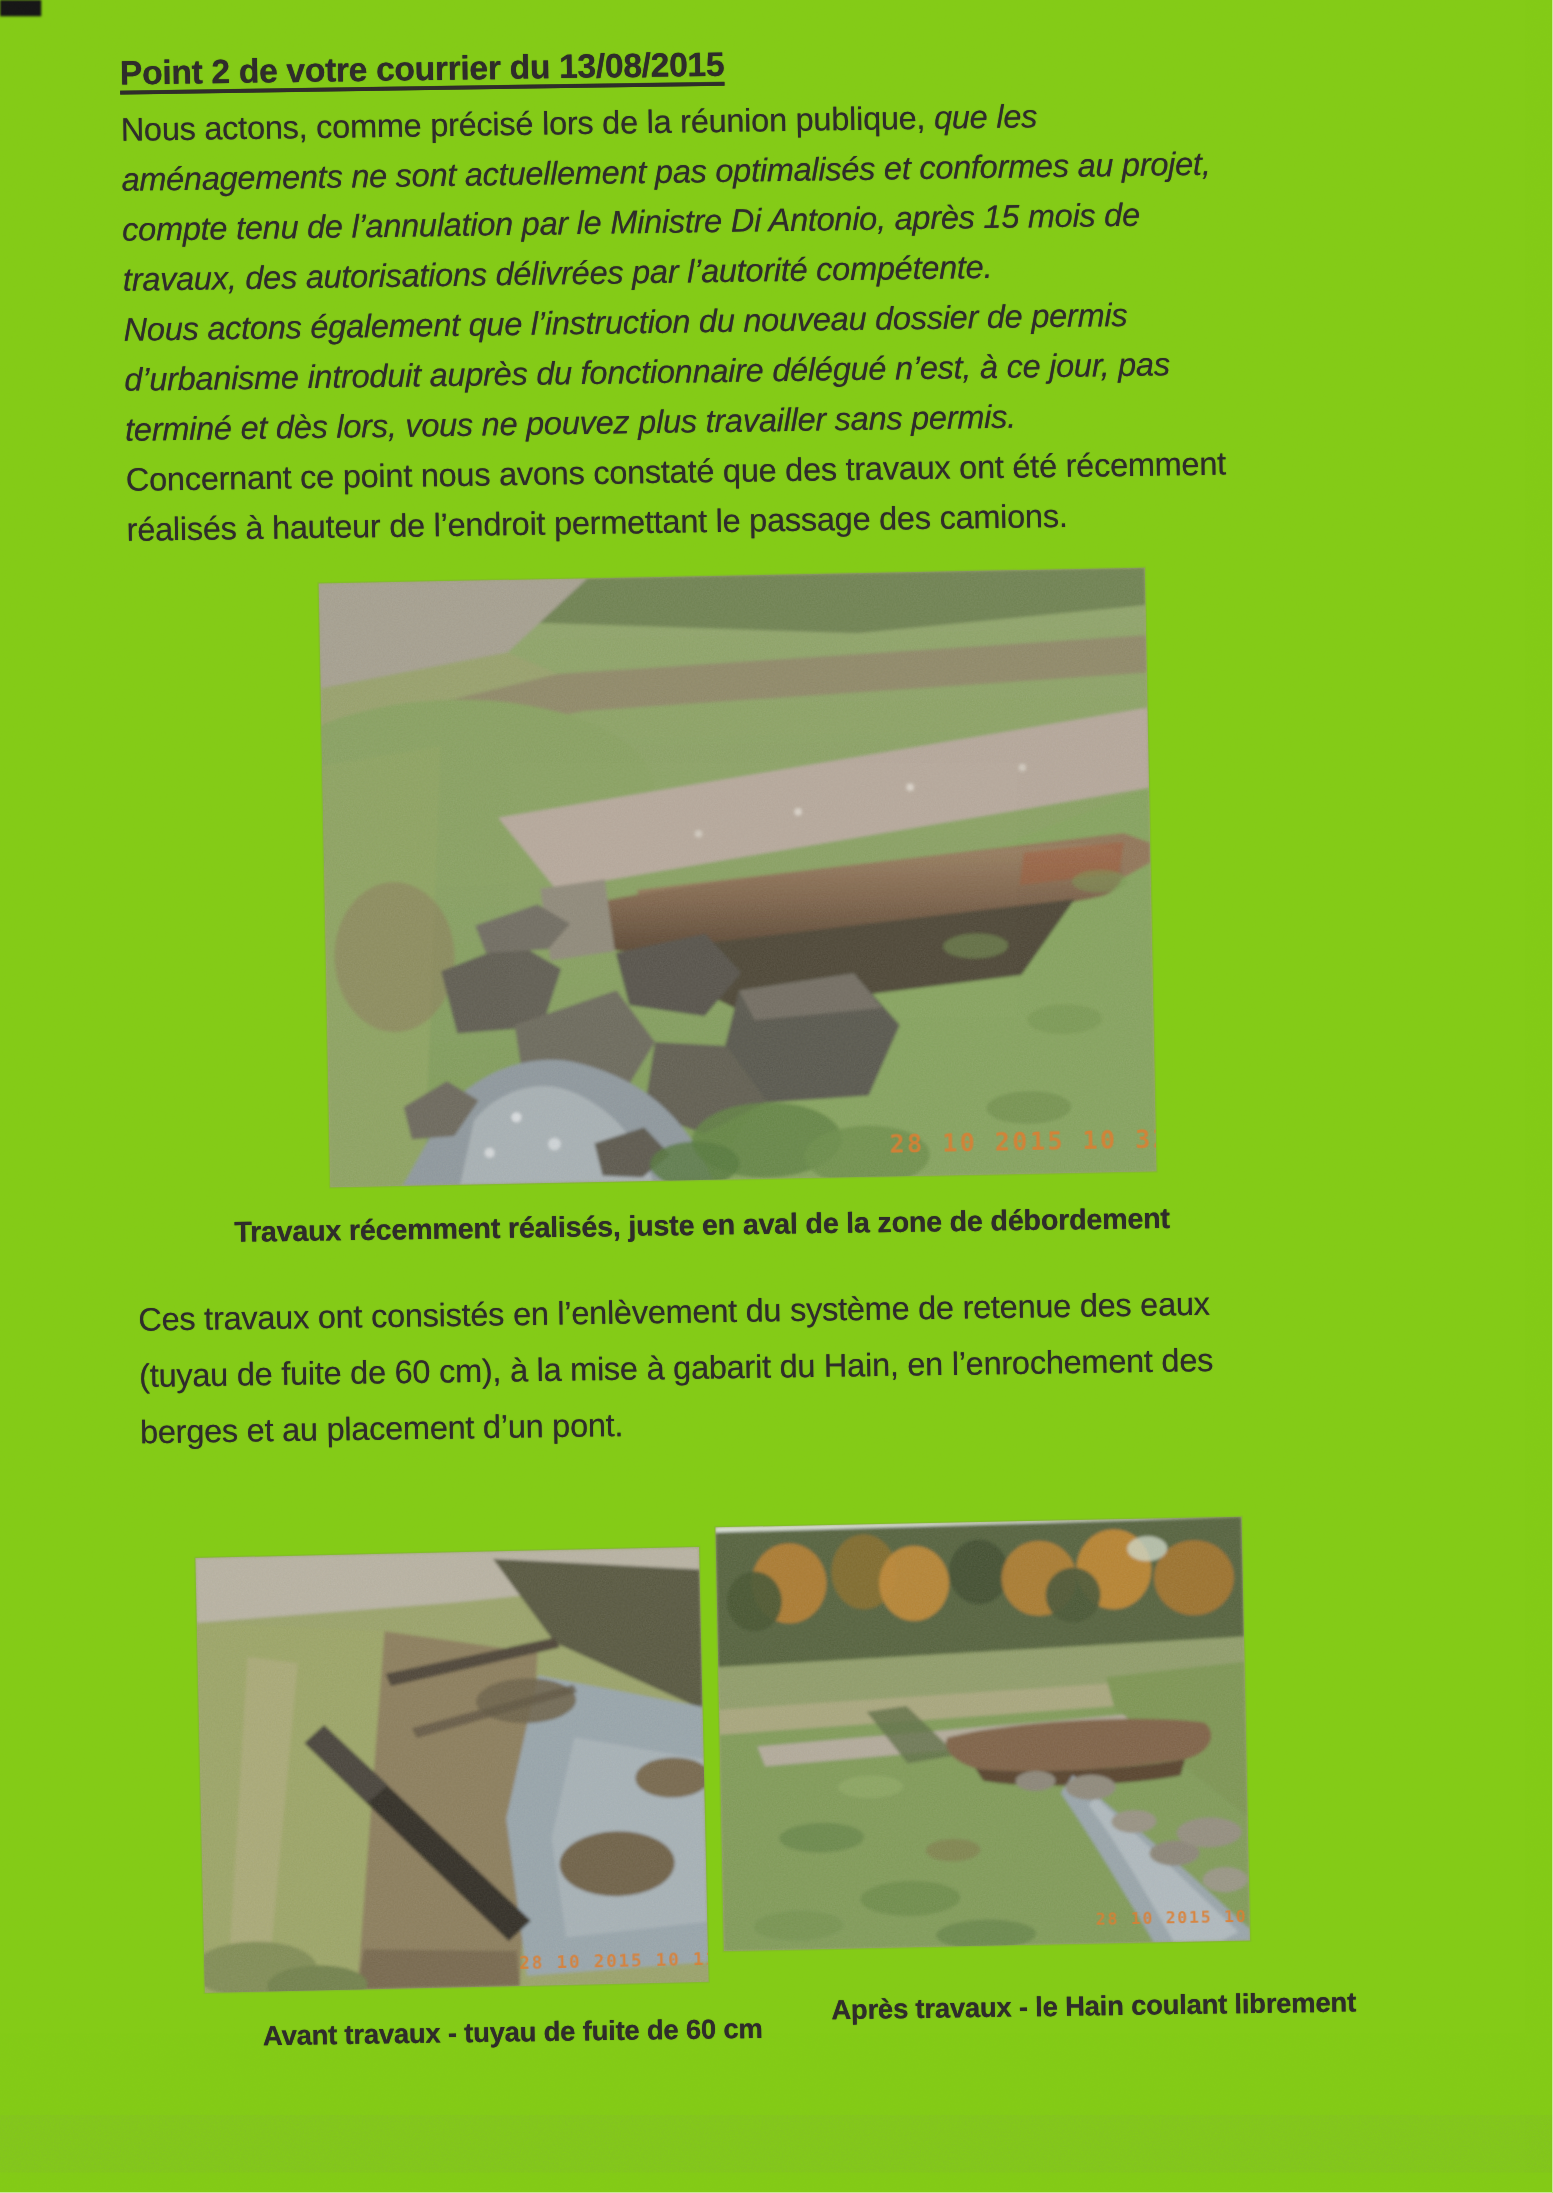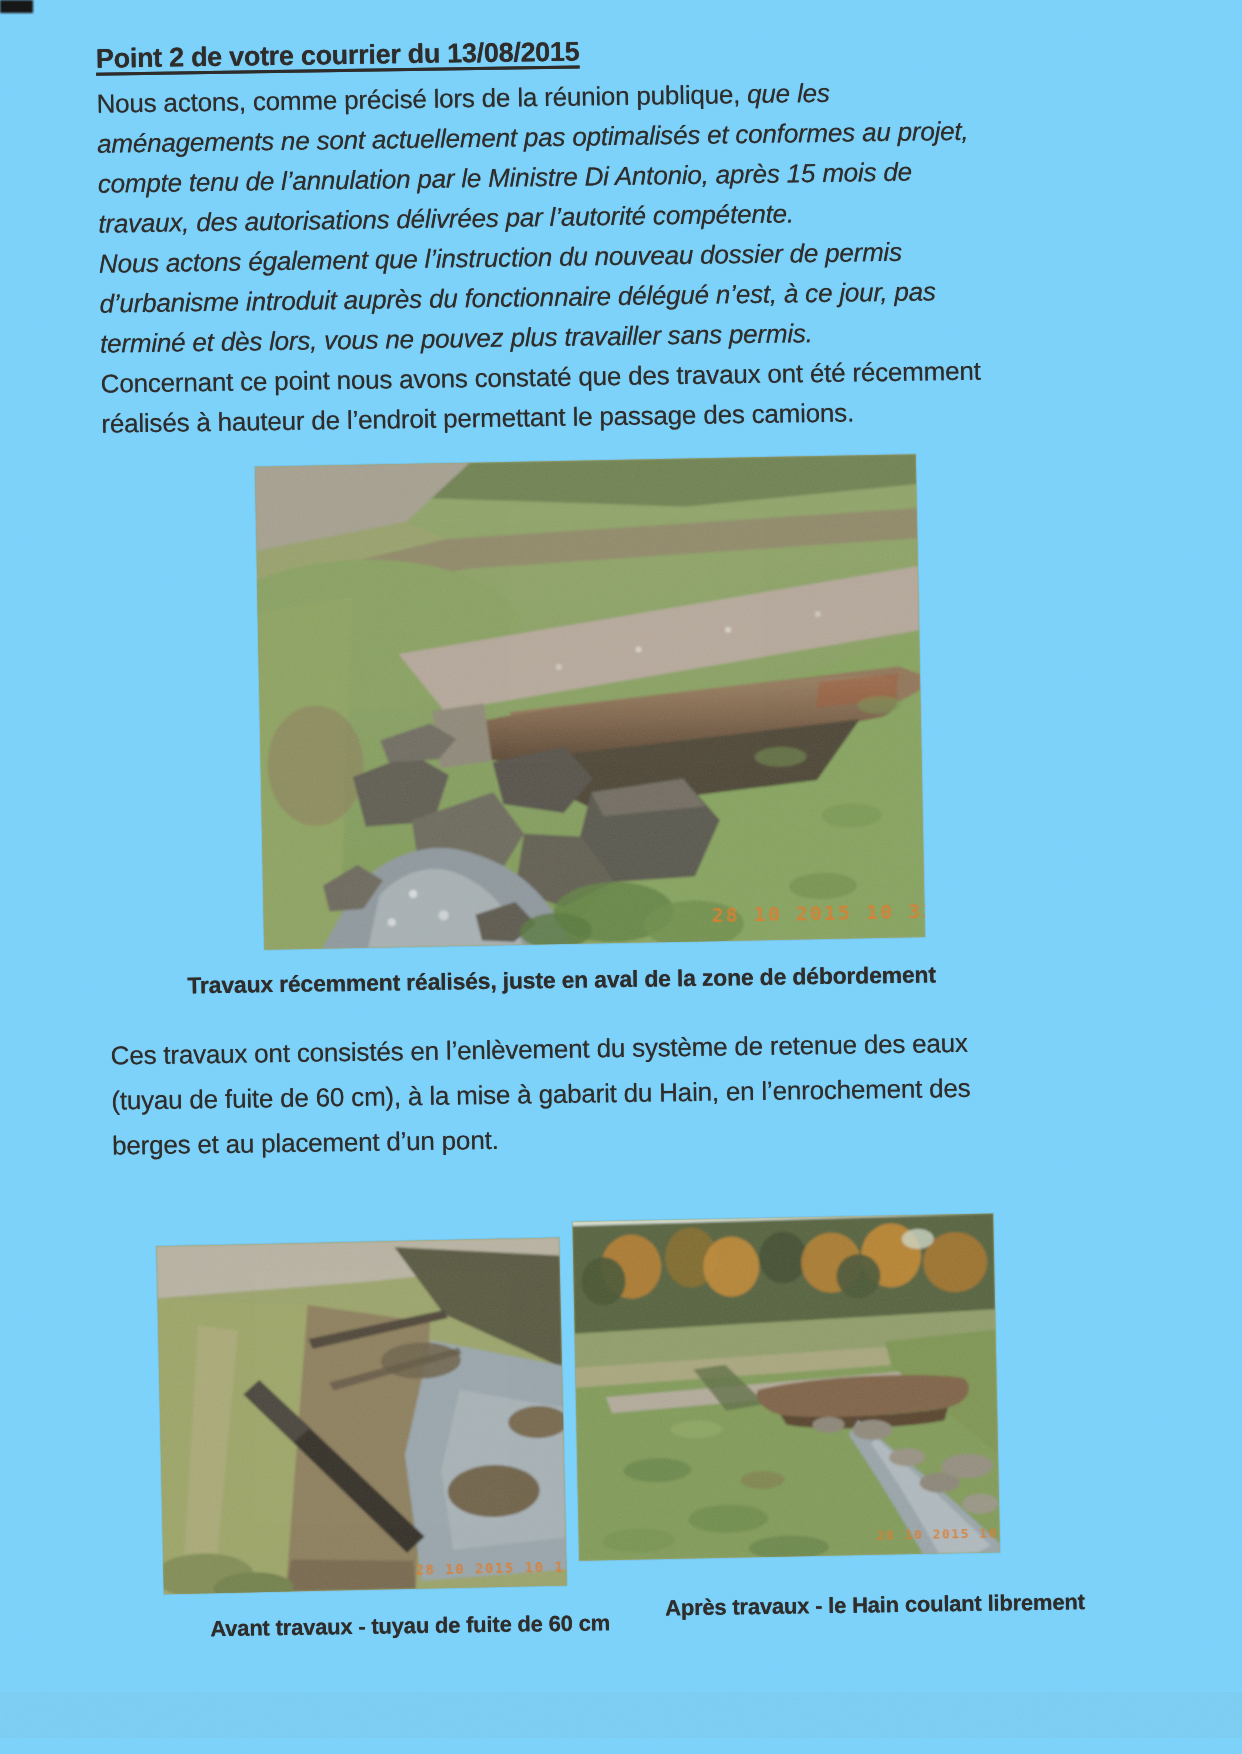--- a/index.html
+++ b/index.html
@@ -1,18 +1,18 @@
 <!DOCTYPE html>
 <html><head>
 <meta charset="utf-8">
 <style>
   html,body { margin:0; padding:0; background:#ffffff; }
   .page {
     position:relative; width:1242px; height:1754px;
-    background:#7dd3fc; overflow:hidden;
+    background:#84cc16; overflow:hidden;
     font-family:"Liberation Sans","DejaVu Sans",sans-serif;
     color:#2e2c2a;
   }
   .tilt { position:absolute; inset:0; transform:rotate(-0.85deg); transform-origin:620px 870px; }
 
   .heading {
     position:absolute; left:108px; top:36px; margin:0;
     font-size:27px; font-weight:bold; letter-spacing:-0.3px;
     text-decoration:underline; text-underline-offset:5px; text-decoration-thickness:2.5px;
     text-shadow:0 0 0.7px rgba(30,30,30,0.8);

